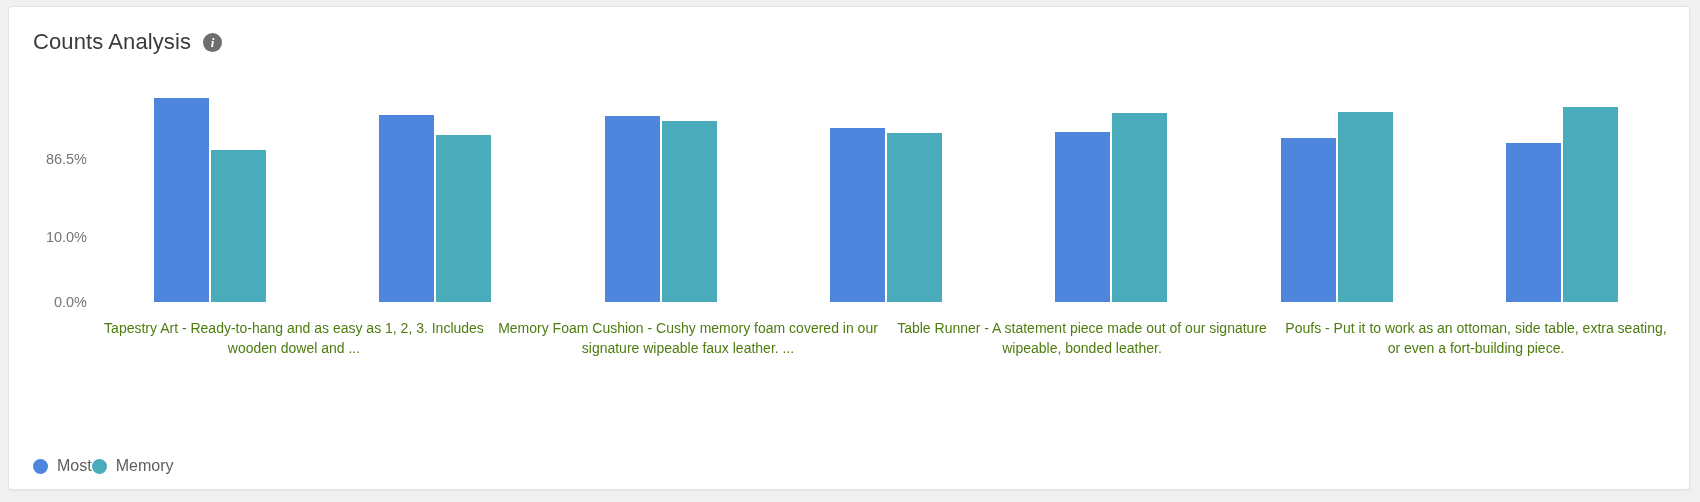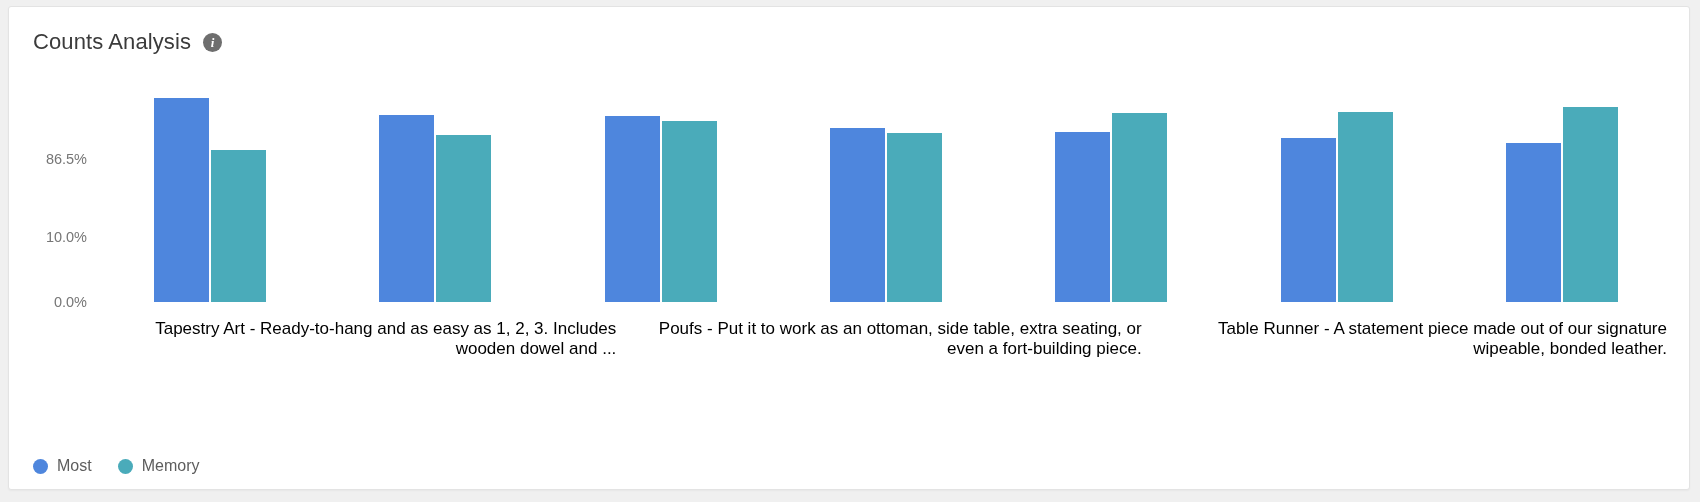--- a/index.html
+++ b/index.html
@@ -113,36 +113,35 @@
   
   .x-labels {
     position: absolute;
     left: 88px;
     top: 312px;
     right: 16px;
     display: flex;
   }
   .x-label-cell {
     flex: 1 1 0;
-    text-align: right;
-    font-size: 17px;
+    text-align: center;
+    font-size: 14px;
     line-height: 19.5px;
-    color: #000000;
+    color: #4d7c0f;
     padding: 0 6px;
     box-sizing: border-box;
   }
 
   
   .legend {
     position: absolute;
     left: 24px;
     top: 450px;
     display: flex;
     align-items: center;
-    gap: 26px;
   }
   .legend-item {
     display: flex;
     align-items: center;
     gap: 9px;
     cursor: pointer;
   }
   .legend-dot {
     width: 15px;
     height: 15px;
@@ -196,22 +195,23 @@
         </div>
         <div class="group" style="padding-bottom: 15px;">
           <div class="bar most" title="Most: 22.3%" style="height: 159.445px; background: rgb(78, 134, 221);"></div>
           <div class="bar least" title="Least: 27.3%" style="height: 195.195px; background: rgb(74, 171, 186);"></div>
         </div>
       </div>
   </div>
 
   <div class="x-labels" id="x-labels">
       <div class="x-label-cell">Tapestry Art - Ready-to-hang and as easy as 1, 2, 3. Includes wooden dowel and ...</div>
+      <div class="x-label-cell">Memory Foam Cushion - Cushy memory foam covered in our signature wipeable faux leather. ...</div>
+      <div class="x-label-cell">Table Runner - A statement piece made out of our signature wipeable, bonded leather.</div>
       <div class="x-label-cell">Poufs - Put it to work as an ottoman, side table, extra seating, or even a fort-building piece.</div>
-      <div class="x-label-cell">Table Runner - A statement piece made out of our signature wipeable, bonded leather.</div>
     </div>
 
   <div class="legend" id="legend">
       <div class="legend-item">
         <span class="legend-dot" style="background: rgb(78, 134, 221);"></span>
         <span class="legend-text">Most</span>
       </div>
       <div class="legend-item">
         <span class="legend-dot" style="background: rgb(74, 171, 186);"></span>
         <span class="legend-text">Memory</span>

